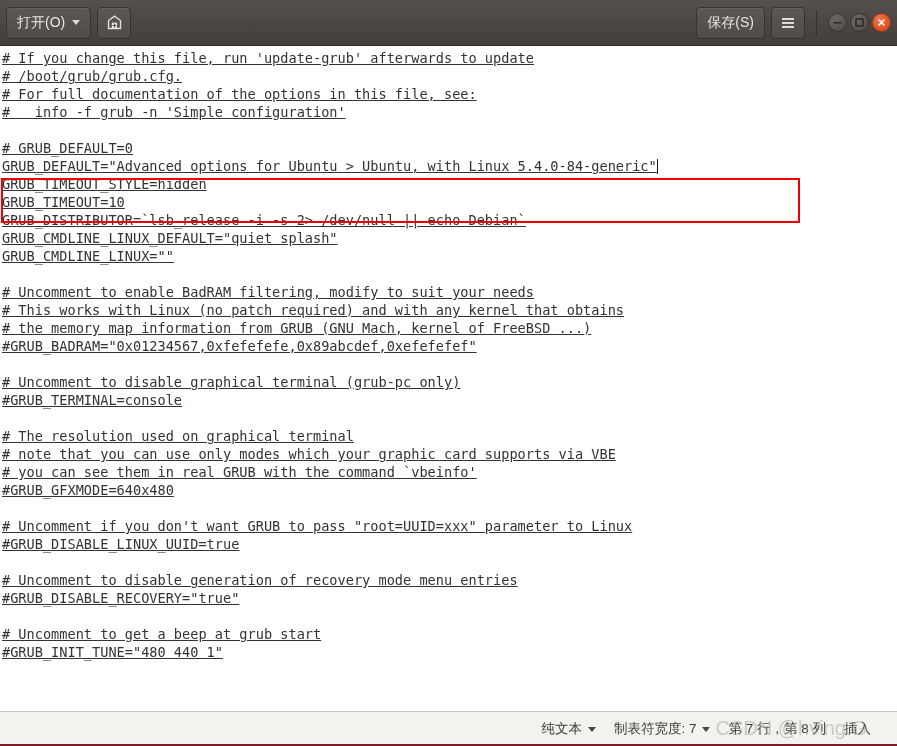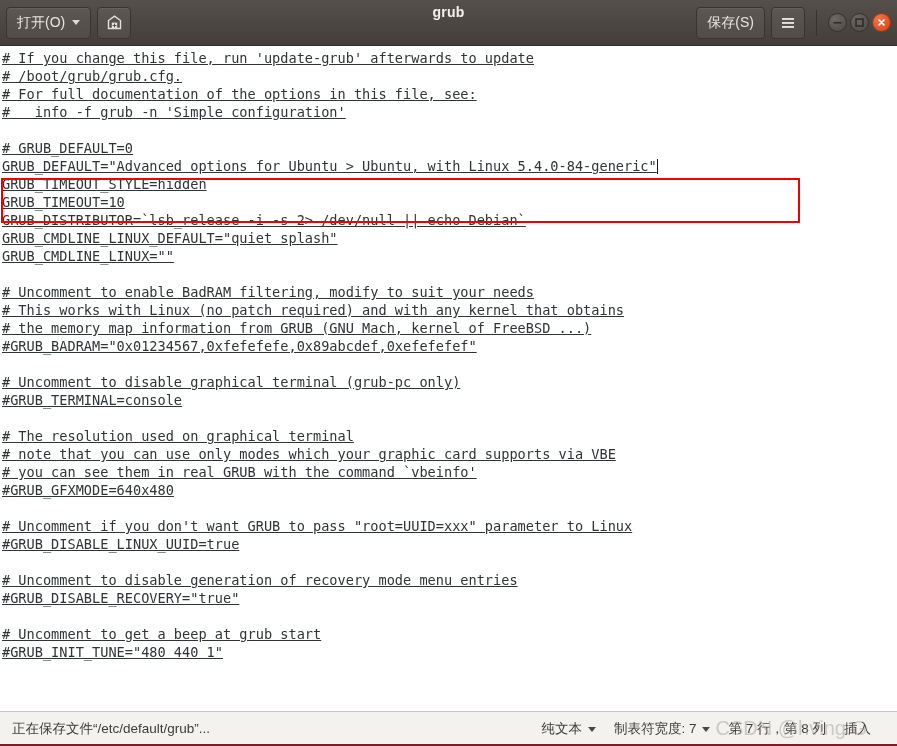--- a/index.html
+++ b/index.html
@@ -229,21 +229,20 @@
         <svg width="17" height="17" viewBox="0 0 17 17">
           <path d="M2.5 14.5 V6.5 L8.5 2.2 L14.5 6.5 V14.5 Z" fill="none" stroke="#e4e1dc" stroke-width="1.4"></path>
           <rect x="5.8" y="8.6" width="5.4" height="5.9" fill="#e4e1dc"></rect>
           <rect x="8.1" y="9.6" width="0.9" height="3.9" fill="#4b4642"></rect>
           <rect x="6.6" y="11.1" width="3.9" height="0.9" fill="#4b4642"></rect>
         </svg>
       </div>
     </div>
 
     <div class="title-center">
-      <div class="title-main">grub</div>
     </div>
 
     <div class="tb-right">
       <div class="tb-btn">
         <span>保存(S)</span>
       </div>
       <div class="tb-icon-btn">
         <svg width="16" height="14" viewBox="0 0 16 14">
           <rect x="2" y="2" width="12" height="1.9" fill="#e6e3de"></rect>
           <rect x="2" y="6" width="12" height="1.9" fill="#e6e3de"></rect>
@@ -272,21 +271,20 @@
       </div>
     </div>
   </div>
 
   <div class="editor-wrap">
     <div class="code" id="code-view"><div class="ln"># If you change this file, run 'update-grub' afterwards to update</div><div class="ln"># /boot/grub/grub.cfg.</div><div class="ln"># For full documentation of the options in this file, see:</div><div class="ln">#   info -f grub -n 'Simple configuration'</div><div class="ln"></div><div class="ln"># GRUB_DEFAULT=0</div><div class="ln">GRUB_DEFAULT="Advanced options for Ubuntu &gt; Ubuntu, with Linux 5.4.0-84-generic"<span class="caret"></span></div><div class="ln">GRUB_TIMEOUT_STYLE=hidden</div><div class="ln">GRUB_TIMEOUT=10</div><div class="ln">GRUB_DISTRIBUTOR=`lsb_release -i -s 2&gt; /dev/null || echo Debian`</div><div class="ln">GRUB_CMDLINE_LINUX_DEFAULT="quiet splash"</div><div class="ln">GRUB_CMDLINE_LINUX=""</div><div class="ln"></div><div class="ln"># Uncomment to enable BadRAM filtering, modify to suit your needs</div><div class="ln"># This works with Linux (no patch required) and with any kernel that obtains</div><div class="ln"># the memory map information from GRUB (GNU Mach, kernel of FreeBSD ...)</div><div class="ln">#GRUB_BADRAM="0x01234567,0xfefefefe,0x89abcdef,0xefefefef"</div><div class="ln"></div><div class="ln"># Uncomment to disable graphical terminal (grub-pc only)</div><div class="ln">#GRUB_TERMINAL=console</div><div class="ln"></div><div class="ln"># The resolution used on graphical terminal</div><div class="ln"># note that you can use only modes which your graphic card supports via VBE</div><div class="ln"># you can see them in real GRUB with the command `vbeinfo'</div><div class="ln">#GRUB_GFXMODE=640x480</div><div class="ln"></div><div class="ln"># Uncomment if you don't want GRUB to pass "root=UUID=xxx" parameter to Linux</div><div class="ln">#GRUB_DISABLE_LINUX_UUID=true</div><div class="ln"></div><div class="ln"># Uncomment to disable generation of recovery mode menu entries</div><div class="ln">#GRUB_DISABLE_RECOVERY="true"</div><div class="ln"></div><div class="ln"># Uncomment to get a beep at grub start</div><div class="ln">#GRUB_INIT_TUNE="480 440 1"</div></div>
     <div class="redbox"></div>
   </div>
 
   <div class="statusbar">
-    <div class="sb-left">正在保存文件“/etc/default/grub”...</div>
     <div class="sb-right">
       <div class="sb-item">
         <span>纯文本</span>
         <span class="caret-down-dark"></span>
       </div>
       <div class="sb-item">
         <span>制表符宽度: 7</span>
         <span class="caret-down-dark"></span>
       </div>
       <div class="sb-item">

